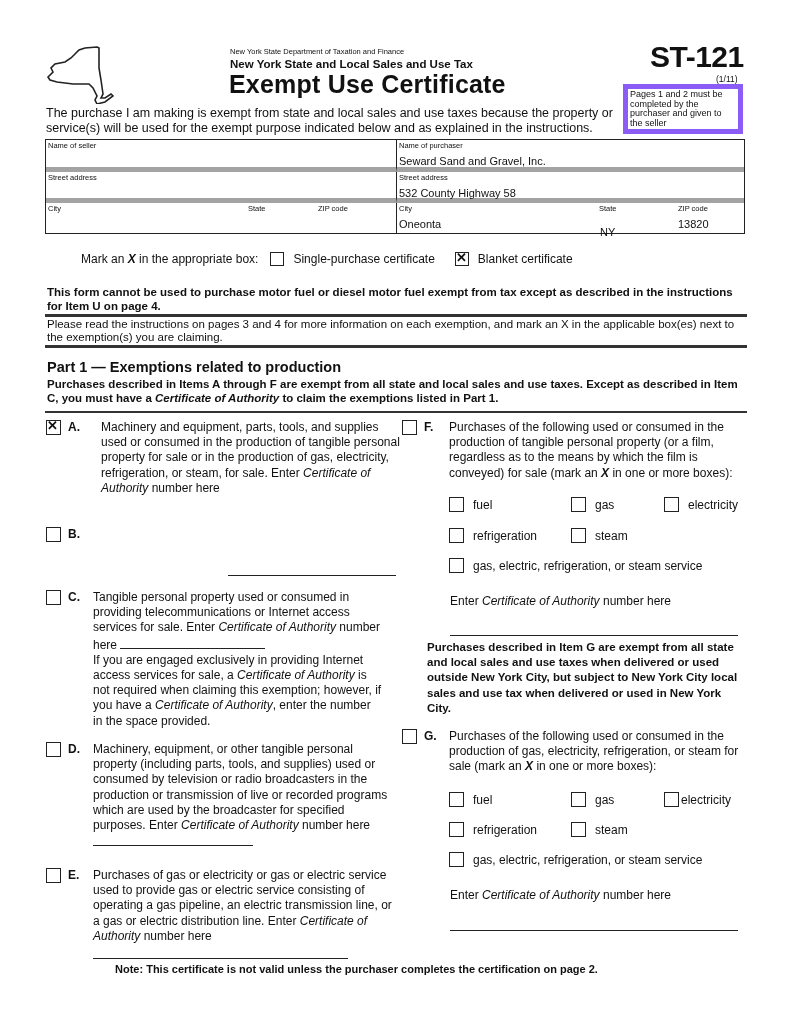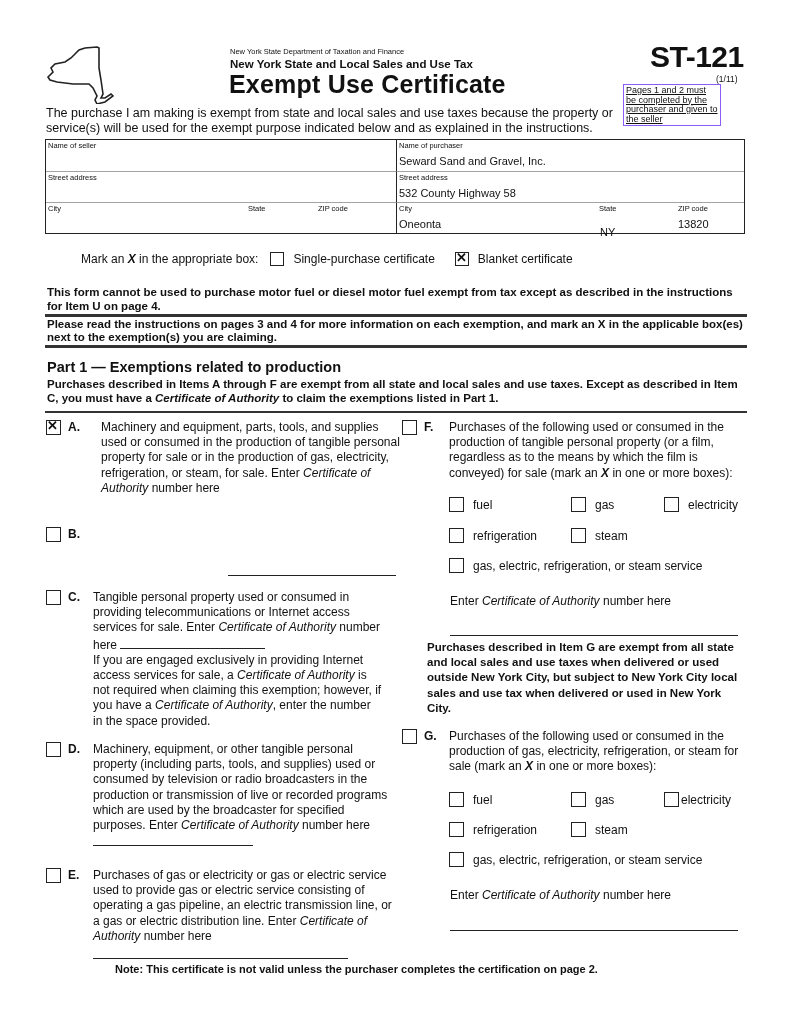--- a/index.html
+++ b/index.html
@@ -4,33 +4,33 @@
 <style>
   html, body { margin: 0; padding: 0; background: #ffffff; }
   body { width: 791px; height: 1024px; position: relative; overflow: hidden; font-family: "Liberation Sans", sans-serif; color: #111; }
   .abs { position: absolute; }
   .map { left: 45px; top: 44px; width: 70px; height: 60px; }
   .dept { left: 230px; top: 47px; font-size: 7.5px; }
   .subtitle { left: 230px; top: 58px; font-size: 11.5px; font-weight: bold; }
   .title { left: 229px; top: 70px; font-size: 25px; font-weight: bold; letter-spacing: 0.2px; }
   .formno { left: 650px; top: 40px; font-size: 30px; font-weight: bold; letter-spacing: -0.5px; }
   .rev { left: 716px; top: 74px; font-size: 8.5px; }
-  .notebox { left: 623px; top: 84px; width: 98px; border: 1px solid #8b5cf6; font-size: 9px; line-height: 9.5px; padding: 1px 2px; box-sizing: border-box; text-decoration: underline; }
+  .notebox { left: 623px; top: 84px; width: 120px; border: 5px solid #8b5cf6; font-size: 9px; line-height: 9.5px; padding: 1px 2px; box-sizing: border-box; }
   .intro { left: 46px; top: 106px; width: 590px; font-size: 12.5px; line-height: 15px; }
   .grid { left: 45px; top: 139px; width: 700px; height: 95px; border: 1.5px solid #222; box-sizing: border-box; }
-  .cell { position: absolute; border-right: 1px solid #222; border-bottom: 1px solid #a3a3a3; box-sizing: border-box; }
+  .cell { position: absolute; border-right: 1px solid #222; border-bottom: 5px solid #a3a3a3; box-sizing: border-box; }
   .lbl { position: absolute; font-size: 7.5px; top: 1px; left: 2px; }
   .val { position: absolute; font-size: 11px; top: 15px; left: 2px; }
   .markline { left: 47px; top: 252px; font-size: 12px; display: flex; align-items: center; margin-left: 34px; }
   .cb { display: inline-block; width: 13px; height: 13px; border: 1.3px solid #222; box-sizing: border-box; position: relative; vertical-align: middle; background: #fff; }
   .cb.checked::after { content: "✕"; position: absolute; left: 0; top: -3px; font-size: 13px; font-weight: bold; line-height: 16px; width: 11px; text-align: center; }
   .warn { left: 47px; top: 285px; width: 700px; font-size: 11.5px; font-weight: bold; line-height: 14px; }
   .rule { left: 45px; width: 702px; height: 0; border-top: 3px solid #333; }
   .rule.thin { border-top-width: 2px; }
-  .instr { left: 47px; top: 318px; width: 700px; font-size: 11.5px; font-weight: bold; line-height: 13px; }
+  .instr { left: 47px; top: 318px; width: 700px; font-size: 11.5px; font-weight: normal; line-height: 13px; }
   .part { left: 47px; top: 359px; font-size: 14.5px; font-weight: bold; }
   .partdesc { left: 47px; top: 377px; width: 700px; font-size: 11.5px; font-weight: bold; line-height: 14px; }
   .item { position: absolute; font-size: 12px; line-height: 15.2px; }
   .item .cb { position: absolute; left: 0; top: 0; width: 15px; height: 15px; }
   .item .letter { position: absolute; left: 22px; top: 0; font-weight: bold; }
   .item .body { position: absolute; left: 47px; top: 0; }
   .uline { display: inline-block; border-bottom: 1.2px solid #222; height: 12px; vertical-align: baseline; }
   .fillline { position: absolute; border-bottom: 1.2px solid #222; }
   .sub { position: absolute; font-size: 12px; display: flex; align-items: center; }
   .sub .cb { width: 15px; height: 15px; margin-right: 9px; }

